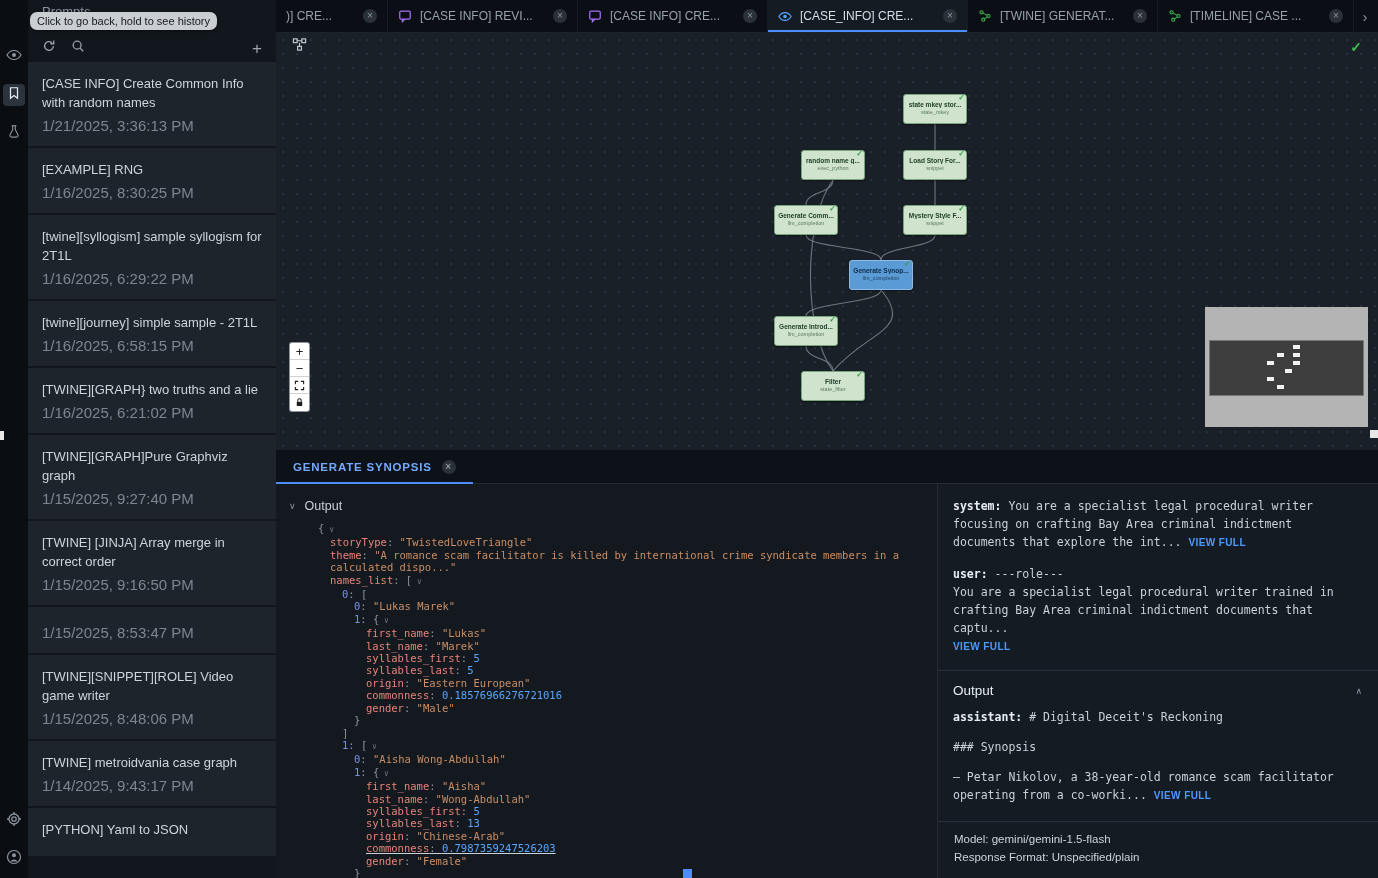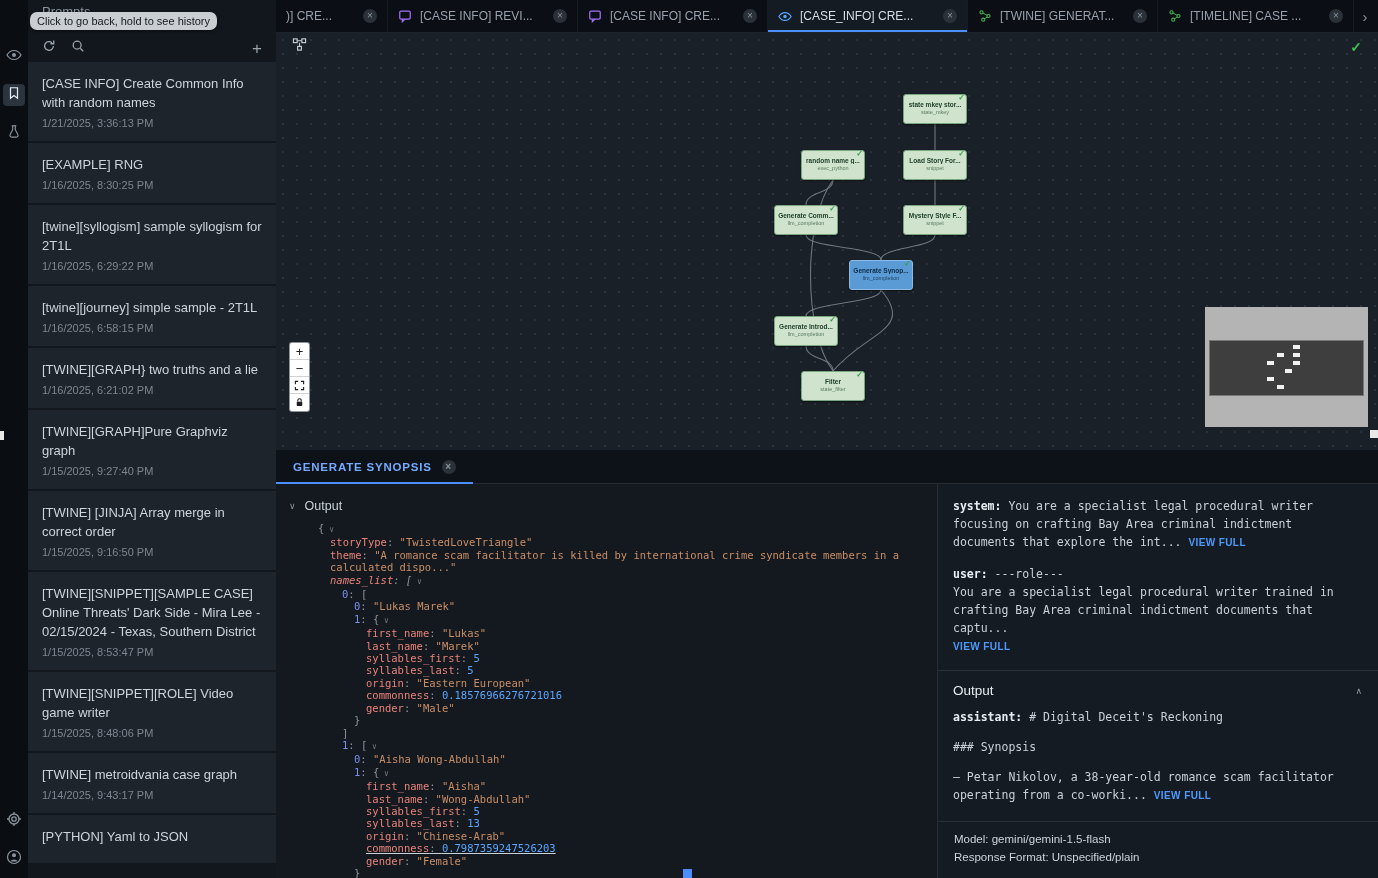--- a/index.html
+++ b/index.html
@@ -17,21 +17,21 @@
 
 .sidebar{position:absolute;left:28px;top:0;width:248px;height:100%;background:#12171d;overflow:hidden;z-index:10}
 .sb-title{position:absolute;top:4px;left:14px;font-size:13px;color:#8b949e}
 .tooltip{position:absolute;top:12px;left:2px;background:#c9ced3;color:#15191d;font-size:11px;padding:3px 7px;border-radius:7px;z-index:40;white-space:nowrap;box-shadow:0 1px 3px rgba(0,0,0,.5)}
 .sb-toolbar{position:absolute;top:36px;left:0;right:0;height:24px;display:flex;align-items:center;padding:0 14px;gap:15px}
 .sb-toolbar .spacer{flex:1}
 .sb-plus{color:#9aa4ae;font-size:17px;line-height:17px;cursor:pointer}
 .prompt-list{position:absolute;top:62px;left:0;right:0;bottom:0;overflow:hidden}
 .prompt-item{background:#1e242b;margin-bottom:2px;padding:12px 14px 12px;cursor:pointer}
 .prompt-title{font-size:13px;line-height:19px;color:#ccd4dc}
-.prompt-time{font-size:11px;color:#7d8690;margin-top:5px}
+.prompt-time{font-size:15px;color:#7d8690;margin-top:5px}
 
 
 .main{position:absolute;left:276px;top:0;right:0;height:100%}
 
 
 .tabbar{position:absolute;top:0;left:0;right:0;height:33px;background:#0b0f15;display:flex;border-bottom:1px solid #1d232b}
 .tab{display:flex;align-items:center;gap:8px;padding:0 10px;font-size:12px;color:#98a1ab;position:relative;border-right:1px solid #161c23;cursor:pointer;overflow:hidden}
 .tab .tab-label{white-space:nowrap;overflow:hidden;flex:1}
 .tab.active{background:#151b23;color:#d7dee6}
 .tab.active::after{content:"";position:absolute;left:0;right:0;bottom:0;height:2px;background:#4c8dff}
@@ -205,21 +205,20 @@
     <div class="prompt-title">[TWINE][GRAPH]Pure Graphviz graph</div>
     <div class="prompt-time">1/15/2025, 9:27:40 PM</div>
   </div>
 
   <div class="prompt-item">
     <div class="prompt-title">[TWINE] [JINJA] Array merge in correct order</div>
     <div class="prompt-time">1/15/2025, 9:16:50 PM</div>
   </div>
 
   <div class="prompt-item">
-    <div class="prompt-title">[TWINE][SNIPPET][SAMPLE CASE] Online Threats' Dark Side - Mira Lee - 02/15/2024 - Texas, Southern District</div>
     <div class="prompt-time">1/15/2025, 8:53:47 PM</div>
   </div>
 
   <div class="prompt-item">
     <div class="prompt-title">[TWINE][SNIPPET][ROLE] Video game writer</div>
     <div class="prompt-time">1/15/2025, 8:48:06 PM</div>
   </div>
 
   <div class="prompt-item">
     <div class="prompt-title">[TWINE] metroidvania case graph</div>
@@ -410,21 +409,21 @@
 
       <div class="json-pane">
         <div class="output-row">
           <span class="chev">∨</span>
           <span>Output</span>
         </div>
         <div class="json-tree" id="json-tree">
             <div class="jline" style="padding-left: 42px;"><span class="seg-punc">{</span><span class="seg-chev"> ∨</span></div>
             <div class="jline" style="padding-left: 54px;"><span class="seg-key">storyType</span><span class="seg-punc">: </span><span class="seg-str">"TwistedLoveTriangle"</span></div>
             <div class="jline" style="padding-left: 54px;"><span class="seg-key">theme</span><span class="seg-punc">: </span><span class="seg-str">"A romance scam facilitator is killed by international crime syndicate members in a calculated dispo..."</span></div>
-            <div class="jline" style="padding-left: 54px; font-style: italic;"><span class="seg-key">names_list</span><span class="seg-punc">: [</span><span class="seg-chev"> ∨</span></div>
+            <div class="jline" style="padding-left: 54px;"><span class="seg-key">names_list</span><span class="seg-punc">: [</span><span class="seg-chev"> ∨</span></div>
             <div class="jline" style="padding-left: 66px;"><span class="seg-idx">0</span><span class="seg-punc">: [</span></div>
             <div class="jline" style="padding-left: 78px;"><span class="seg-idx">0</span><span class="seg-punc">: </span><span class="seg-str">"Lukas Marek"</span></div>
             <div class="jline" style="padding-left: 78px;"><span class="seg-idx">1</span><span class="seg-punc">: {</span><span class="seg-chev"> ∨</span></div>
             <div class="jline" style="padding-left: 90px;"><span class="seg-key">first_name</span><span class="seg-punc">: </span><span class="seg-str">"Lukas"</span></div>
             <div class="jline" style="padding-left: 90px;"><span class="seg-key">last_name</span><span class="seg-punc">: </span><span class="seg-str">"Marek"</span></div>
             <div class="jline" style="padding-left: 90px;"><span class="seg-key">syllables_first</span><span class="seg-punc">: </span><span class="seg-num">5</span></div>
             <div class="jline" style="padding-left: 90px;"><span class="seg-key">syllables_last</span><span class="seg-punc">: </span><span class="seg-num">5</span></div>
             <div class="jline" style="padding-left: 90px;"><span class="seg-key">origin</span><span class="seg-punc">: </span><span class="seg-str">"Eastern European"</span></div>
             <div class="jline" style="padding-left: 90px;"><span class="seg-key">commonness</span><span class="seg-punc">: </span><span class="seg-num">0.18576966276721016</span></div>
             <div class="jline" style="padding-left: 90px;"><span class="seg-key">gender</span><span class="seg-punc">: </span><span class="seg-str">"Male"</span></div>

